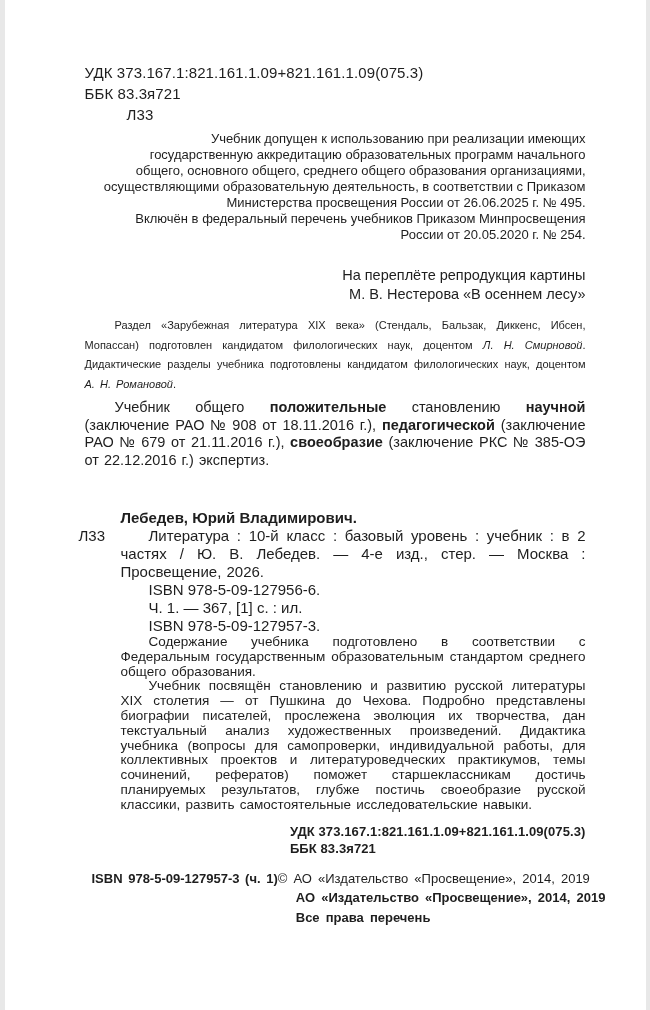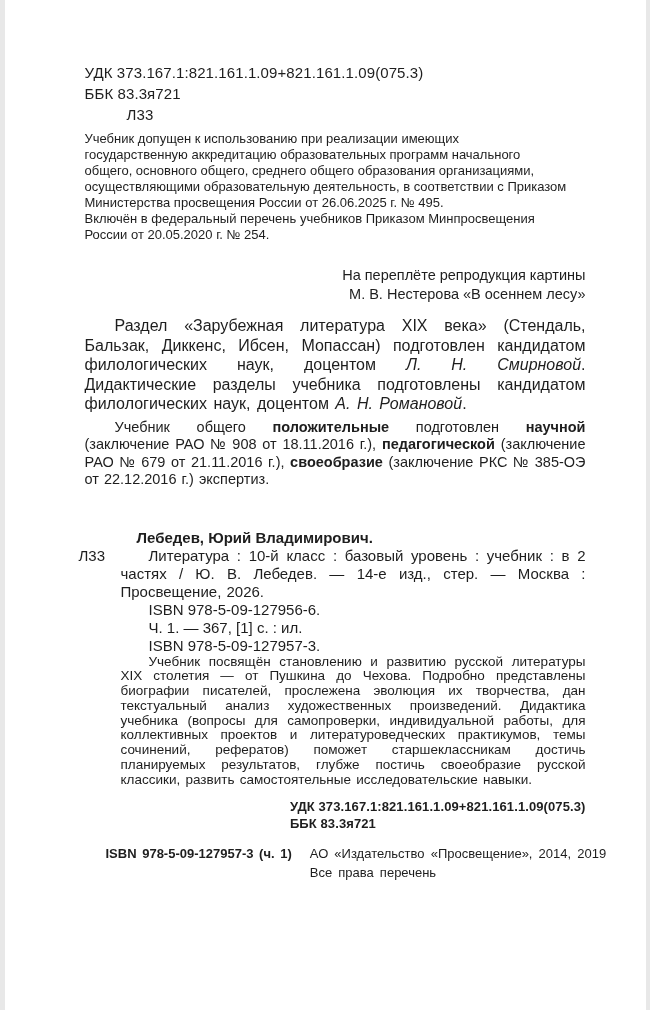--- a/index.html
+++ b/index.html
@@ -19,39 +19,39 @@
 
   
   .top-class { font-size: 15px; line-height: 21px; letter-spacing: 0.1px; }
   .top-class .code { padding-left: 42px; }
 
   
   .approval {
     margin-top: 6px;
     font-size: 13px;
     line-height: 16px;
-    text-align: left;
+    text-align: right;
     white-space: pre-line;
   }
 
   
   .cover-note {
     margin-top: 23px;
     font-size: 14.5px;
     line-height: 19px;
     text-align: right;
     white-space: pre-line;
   }
 
   .just { text-align: justify; hyphens: auto; }
 
   
   .section-note {
     margin-top: 12px;
-    font-size: 16px;
+    font-size: 11px;
     line-height: 19.5px;
     text-indent: 30px;
     word-spacing: 2px;
   }
   .section-note i { font-style: italic; }
 
   
   .expertise {
     margin-top: 5px;
     font-size: 14.5px;
@@ -69,21 +69,21 @@
     line-height: 18px;
   }
   .card-code {
     position: absolute;
     left: -42px;
     top: 18px;           
     font-size: 15px;
   }
   .card-author { font-weight: bold; }
   .card p { text-indent: 28px; }
-  .card .card-author { text-indent: 0; margin-left: 16px; }
+  .card .card-author { text-indent: 0; }
   .card-entry { word-spacing: 1px; }
   .card-note {
     font-size: 13.5px;
     line-height: 14.8px;
     word-spacing: 1.5px;
   }
 
   
   .bottom-class {
     margin-top: 10px;
@@ -95,35 +95,35 @@
     letter-spacing: 0.1px;
   }
 
   
   .imprint-row {
     margin-top: 11px;
     display: flex;
     align-items: flex-start;
   }
   .isbn-col {
-    margin-left: 21px;
+    margin-left: 7px;
     font-weight: bold;
     font-size: 13px;
     line-height: 19.5px;
     word-spacing: 2px;
     white-space: nowrap;
   }
   .cr-col {
     margin-left: auto;
     font-size: 13px;
     line-height: 19.5px;
     word-spacing: 2.5px;
     white-space: nowrap;
   }
-  .cr-col .cont { padding-left: 18px; }
+  .cr-col .cont { padding-left: 18px; font-weight: bold; }
 </style>
 </head>
 <body>
 
 <div class="page">
 
   <header class="top-class">
     <div>УДК 373.167.1:821.161.1.09+821.161.1.09(075.3)</div>
     <div>ББК 83.3я721</div>
     <div class="code">Л33</div>
@@ -135,40 +135,42 @@
 осуществляющими образовательную деятельность, в соответствии с Приказом
 Министерства просвещения России от 26.06.2025 г. № 495.
 Включён в федеральный перечень учебников Приказом Минпросвещения
 России от 20.05.2020 г. № 254.</p>
 
   <p class="cover-note">На переплёте репродукция картины
 М. В. Нестерова «В осеннем лесу»</p>
 
   <p class="section-note just"><span>Раздел «Зарубежная литература XIX века» (Стендаль, Бальзак, Диккенс, Ибсен, Мопассан) подготовлен кандидатом филологических наук, доцентом </span><i>Л. Н. Смирновой</i><span>. Дидактические разделы учебника подготовлены кандидатом филологических наук, доцентом </span><i>А. Н. Романовой</i><span>.</span></p>
 
-  <p class="expertise just"><span>Учебник общего </span><b>положительные</b><span> подготовлен </span><b>научной</b><span> (заключение РАО № 908 от 18.11.2016 г.), </span><b>педагогической</b><span> (заключение РАО № 679 от 21.11.2016 г.), </span><b>своеобразие</b><span> (заключение РКС № 385-ОЭ от 22.12.2016 г.) экспертиз.</span></p>
+  <p class="expertise just"><span>Учебник общего </span><b>положительные</b><span> становлению </span><b>научной</b><span> (заключение РАО № 908 от 18.11.2016 г.), </span><b>педагогической</b><span> (заключение РАО № 679 от 21.11.2016 г.), </span><b>своеобразие</b><span> (заключение РКС № 385-ОЭ от 22.12.2016 г.) экспертиз.</span></p>
 
   <section class="card">
     <div class="card-code">Л33</div>
     <p class="card-author">Лебедев, Юрий Владимирович.</p>
-    <p class="card-entry just">Литература : 10-й класс : базовый уровень : учебник : в 2 частях / Ю. В. Лебедев. — 14-е изд., стер. — Москва : Просвещение, 2026.</p>
+    <p class="card-entry just">Литература : 10-й класс : базовый уровень : учебник : в 2 частях / Ю. В. Лебедев. — 4-е изд., стер. — Москва : Просвещение, 2026.</p>
     <p>ISBN 978-5-09-127956-6.</p>
     <p>Ч. 1. — 367, [1] с. : ил.</p>
     <p>ISBN 978-5-09-127957-3.</p>
+    <p class="card-note just">Содержание учебника подготовлено в соответствии с Федеральным государственным образовательным стандартом среднего общего образования.</p>
     <p class="card-note just">Учебник посвящён становлению и развитию русской литературы XIX столетия — от Пушкина до Чехова. Подробно представлены биографии писателей, прослежена эволюция их творчества, дан текстуальный анализ художественных произведений. Дидактика учебника (вопросы для самопроверки, индивидуальной работы, для коллективных проектов и литературоведческих практикумов, темы сочинений, рефератов) поможет старшеклассникам достичь планируемых результатов, глубже постичь своеобразие русской классики, развить самостоятельные исследовательские навыки.</p>
   </section>
 
   <div class="bottom-class">
     <div>УДК 373.167.1:821.161.1.09+821.161.1.09(075.3)</div>
     <div>ББК 83.3я721</div>
   </div>
 
   <div class="imprint-row">
     <div class="isbn-col">
       <div>ISBN 978-5-09-127957-3 (ч. 1)</div>
     </div>
     <div class="cr-col">
+      <div>© АО «Издательство «Просвещение», 2014, 2019</div>
       <div class="cont">АО «Издательство «Просвещение», 2014, 2019</div>
       <div class="cont">Все права перечень</div>
     </div>
   </div>
 
 </div>
 
 </body></html>

